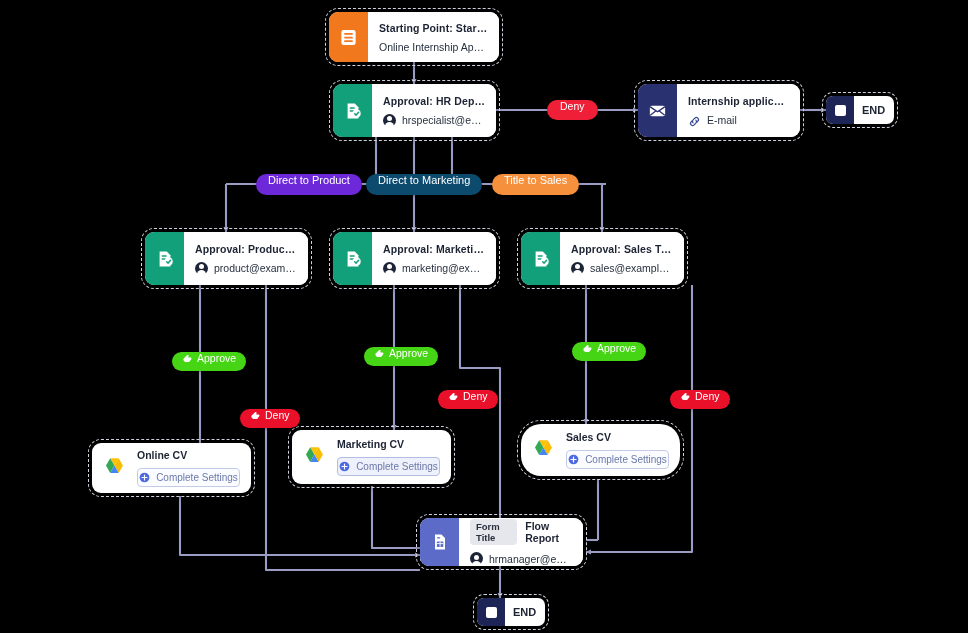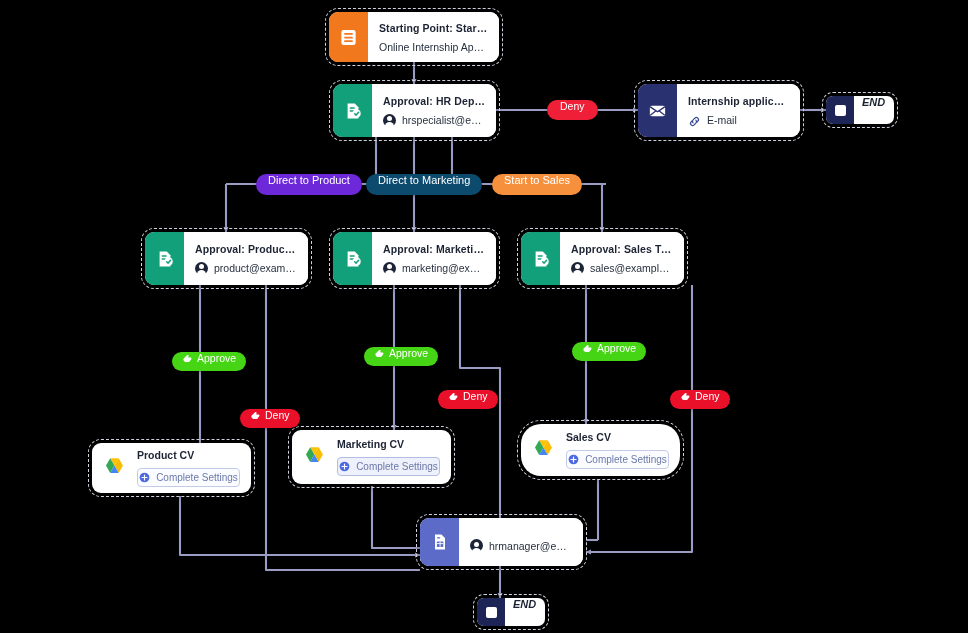--- a/index.html
+++ b/index.html
@@ -125,24 +125,24 @@
 
   
   .formlabel{
     display:inline-block;background:#e6e7ec;color:#2a3040;
     font-size:9.5px;font-weight:bold;border-radius:4px;padding:2px 6px;
   }
   .formvalue{font-size:10.5px;font-weight:bold;color:#1c2333;margin-left:8px;}
 
   
   .endnode{
-    position:absolute;display:flex;
+    position:absolute;display:flex;align-items:center;
     background:#ffffff;border-radius:7px;
     box-shadow:0 2px 6px rgba(0,0,0,.45);
-    height:28px;z-index:6;overflow:hidden;font-style:italic;
+    height:28px;z-index:6;overflow:hidden;
   }
   .endnode .sq{
     width:28px;flex:0 0 28px;height:28px;background:#1d2456;
     display:flex;align-items:center;justify-content:center;
   }
   .endnode .sq i{display:block;width:11px;height:11px;background:#fff;border-radius:2px;}
   .endnode .lbl{padding:0 9px 0 8px;font-size:11px;font-weight:bold;color:#1c2333;}
 </style>
 </head>
 <body>
@@ -263,21 +263,21 @@
     <div class="lbl">END</div>
   </div>
 
   <div class="pill big p-purple" style="left:256px;top:174px;">
     <span>Direct to Product</span>
   </div>
   <div class="pill big p-cyan" style="left:366px;top:174px;">
     <span>Direct to Marketing</span>
   </div>
   <div class="pill big p-orange" style="left:492px;top:174px;">
-    <span>Start to Sales</span>
+    <span>Title to Sales</span>
   </div>
 
   <div class="node selected" style="left:145px;top:232px;width:163px;height:53px;">
     <div class="icon-col c-green">
       <svg width="20" height="20" viewBox="0 0 20 20" aria-hidden="true">
         <path d="M4.6 2.6h7.2l3.6 3.6v11.2H4.6z" fill="#fff"></path>
         <rect x="6.6" y="6.2" width="5.2" height="1.5" rx=".7" fill="#12a07a"></rect>
         <rect x="6.6" y="9.2" width="5.2" height="1.5" rx=".7" fill="#12a07a"></rect>
         <circle cx="13.6" cy="12.6" r="4.1" fill="#fff"></circle>
         <path d="M11.7 12.7l1.4 1.4 2.5-2.8" stroke="#12a07a" stroke-width="1.5" fill="none" stroke-linecap="round" stroke-linejoin="round"></path>
@@ -393,21 +393,21 @@
       <svg width="25" height="22" viewBox="0 0 26 23" aria-hidden="true">
         <path d="M8.6 1.2h8.8l-4.4 7.6z" fill="#ffc107"></path>
         <path d="M8.6 1.2L13 8.8 8.6 16.4 4.2 8.8z" fill="#1a73e8" opacity="0"></path>
         <path d="M8.5 1.4L4.1 9l4.4 7.6L12.9 9z" fill="#34a853"></path>
         <path d="M17.4 1.4L13 9l4.4 7.6L21.8 9z" fill="#fbbc04"></path>
         <path d="M4.2 16.6h17.4l-4.3 5.2H8.5z" fill="#1967d2" opacity="0"></path>
         <path d="M8.5 16.6h8.9l-4.5-7.7z" fill="#4285f4"></path>
       </svg>
     </div>
     <div class="dbody">
-      <div class="dtitle">Product CV</div>
+      <div class="dtitle">Online CV</div>
       <div class="settings-btn">
         <span class="plusicon">
           <svg width="11" height="11" viewBox="0 0 14 14" aria-hidden="true">
             <circle cx="7" cy="7" r="6.2" fill="#4d6ae0"></circle>
             <path d="M7 3.8v6.4M3.8 7h6.4" stroke="#fff" stroke-width="1.5" stroke-linecap="round"></path>
           </svg>
         </span>
         <span>Complete Settings</span>
       </div>
     </div>
@@ -462,20 +462,24 @@
   <div class="node selected" style="left:420px;top:518px;width:163px;height:48px;">
     <div class="icon-col c-indigo">
       <svg width="20" height="20" viewBox="0 0 20 20" aria-hidden="true">
         <path d="M5 2.4h6.4l3.6 3.6v11.6H5z" fill="#fff"></path>
         <rect x="6.9" y="9.4" width="6.4" height="5.6" rx=".8" fill="#5c6bc7"></rect>
         <path d="M6.9 11.6h6.4M10.1 9.4v5.6" stroke="#fff" stroke-width=".9"></path>
         <rect x="6.9" y="5.2" width="3.4" height="1.2" rx=".6" fill="#5c6bc7"></rect>
       </svg>
     </div>
     <div class="body">
+      <div style="display:flex;align-items:center;">
+        <span class="formlabel">Form Title</span>
+        <span class="formvalue">Flow Report</span>
+      </div>
       <div class="subrow">
         <span class="avatar"></span>
         <span class="subtext">hrmanager@example....</span>
       </div>
     </div>
   </div>
 
   <div class="endnode selected" style="left:477px;top:598px;">
     <div class="sq">
         <i></i>

